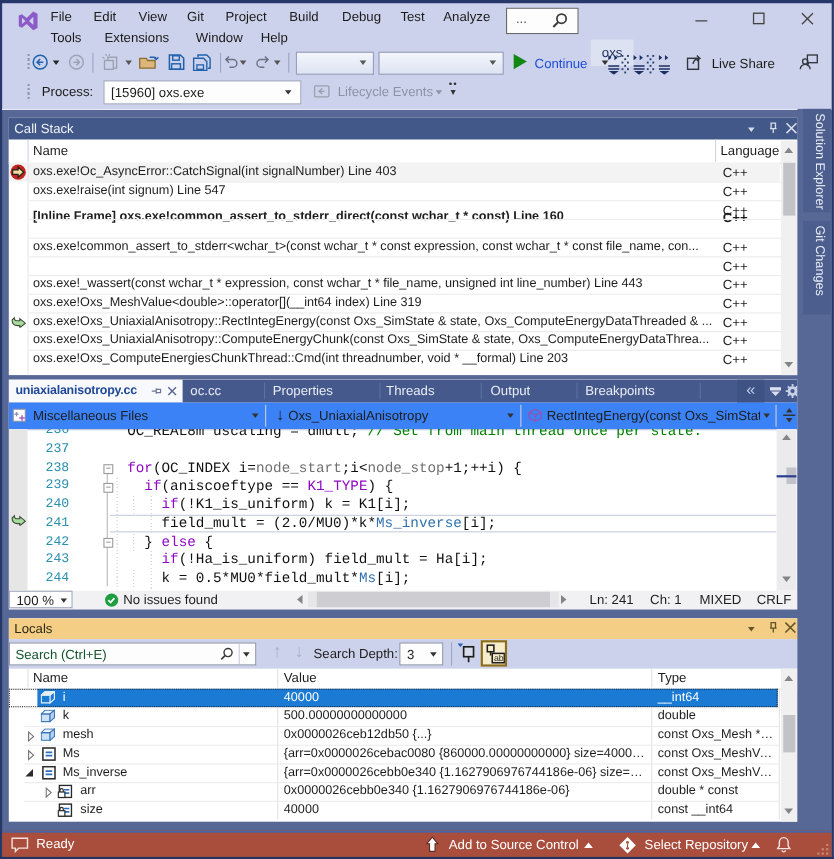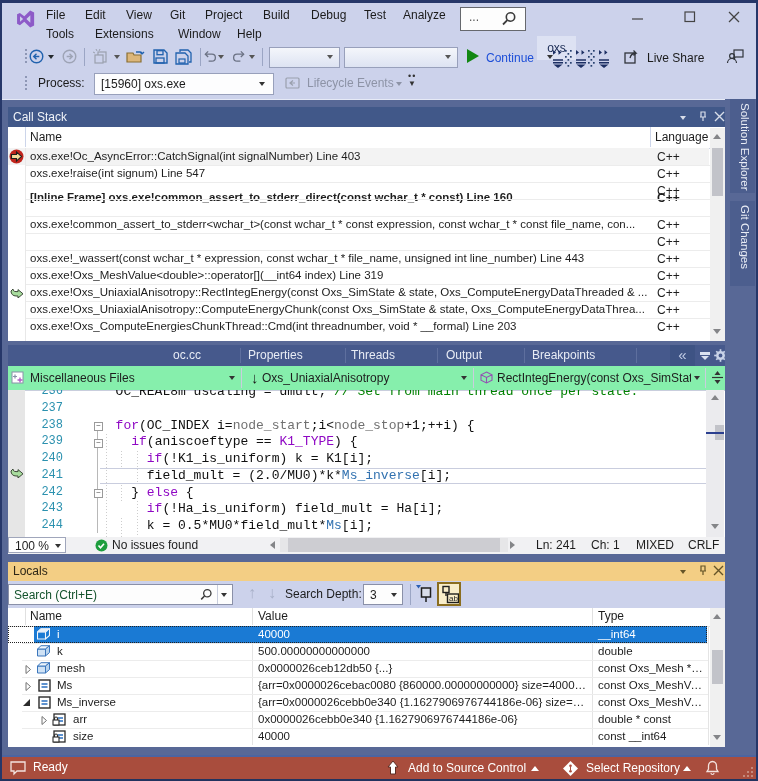--- a/index.html
+++ b/index.html
@@ -298,20 +298,29 @@
   <div class="abs sbtrack" style="left:702px;top:21px;width:15px;height:213px">
     <div class="arr-u abs" style="left:3px;top:6px"></div>
     <div class="sbthumb abs" style="left:2px;top:20px;width:11px;height:48px"></div>
     <div class="arr-d abs" style="left:3px;top:201px"></div>
   </div>
 </div>
 
 <div id="editor" class="abs" style="left:8px;top:345px;width:717px;height:209px;background:#fff;overflow:hidden">
 
   <div class="abs" style="left:0;top:0;width:717px;height:21px;background:#46598c">
+    <div class="abs" style="left:0;top:0;width:158px;height:21px;background:#f8f9fd">
+      <div class="abs" style="left:6px;top:4px;font-size:11.3px;font-weight:bold;color:#1f4896;letter-spacing:-0.2px">uniaxialanisotropy.cc</div>
+      <svg class="abs" style="left:129px;top:6px" width="10" height="10" viewBox="0 0 10 10">
+          <path d="M3,1 h3 v4 h-3 z M2,5 h5 M4.5,5 v4" fill="none" stroke="#6d7894" stroke-width="1.1" transform="rotate(90 5 5)"></path>
+        </svg>
+      <svg class="abs" style="left:144px;top:6px" width="9" height="9">
+          <path d="M1,1 L8,8 M8,1 L1,8" stroke="#5a678f" stroke-width="1.3"></path>
+        </svg>
+    </div>
     <div class="tabtxt abs" style="left:165px;top:3px">oc.cc</div>
     <div class="tabtxt abs" style="left:240px;top:3px">Properties</div>
     <div class="tabtxt abs" style="left:343px;top:3px">Threads</div>
     <div class="tabtxt abs" style="left:438px;top:3px">Output</div>
     <div class="tabtxt abs" style="left:524px;top:3px">Breakpoints</div>
     <div class="abs" style="left:232px;top:3px;width:1px;height:15px;background:#5e6f9e"></div>
     <div class="abs" style="left:337px;top:3px;width:1px;height:15px;background:#5e6f9e"></div>
     <div class="abs" style="left:429px;top:3px;width:1px;height:15px;background:#5e6f9e"></div>
     <div class="abs" style="left:516px;top:3px;width:1px;height:15px;background:#5e6f9e"></div>
     <div class="abs" style="left:628px;top:3px;width:1px;height:15px;background:#5e6f9e"></div>
@@ -326,21 +335,21 @@
           <line x1="0.2" y1="7" x2="2.6" y2="7"></line>
           <line x1="11.4" y1="7" x2="13.8" y2="7"></line>
           <line x1="2.4" y1="2.4" x2="4" y2="4"></line>
           <line x1="10" y1="10" x2="11.6" y2="11.6"></line>
           <line x1="2.4" y1="11.6" x2="4" y2="10"></line>
           <line x1="10" y1="4" x2="11.6" y2="2.4"></line>
         </g>
       </svg>
   </div>
 
-  <div class="abs" style="left:0;top:21px;width:717px;height:24px;background:#86efac;border-bottom:1px solid #c9cedd">
+  <div class="abs" style="left:0;top:21px;width:717px;height:24px;background:#3b82f6;border-bottom:1px solid #c9cedd">
     <svg class="abs" style="left:3px;top:5px" width="14" height="14" viewBox="0 0 14 14">
         <rect x="1" y="1" width="11" height="11" fill="#fff" stroke="#8a90a8" stroke-width="1"></rect>
         <path d="M4,3.5 v4 M2,5.5 h4" stroke="#8a90a8" stroke-width="1.2"></path>
         <path d="M9,6.5 v5 M6.5,9 h5" stroke="#b05ec5" stroke-width="1.4"></path>
       </svg>
     <div class="abs" style="left:22px;top:5px;font-size:12px;color:#1d1d1d">Miscellaneous Files</div>
     <div class="dd-arrow" style="left:221px;top:10px;border-top-color:#333"></div>
     <div class="abs" style="left:233px;top:2px;width:1px;height:20px;background:#c9cedd"></div>
     <div class="abs" style="left:243px;top:3px;font-size:15px;color:#1d1d1d">↓</div>
     <div class="abs" style="left:254px;top:5px;font-size:12px;color:#1d1d1d">Oxs_UniaxialAnisotropy</div>

